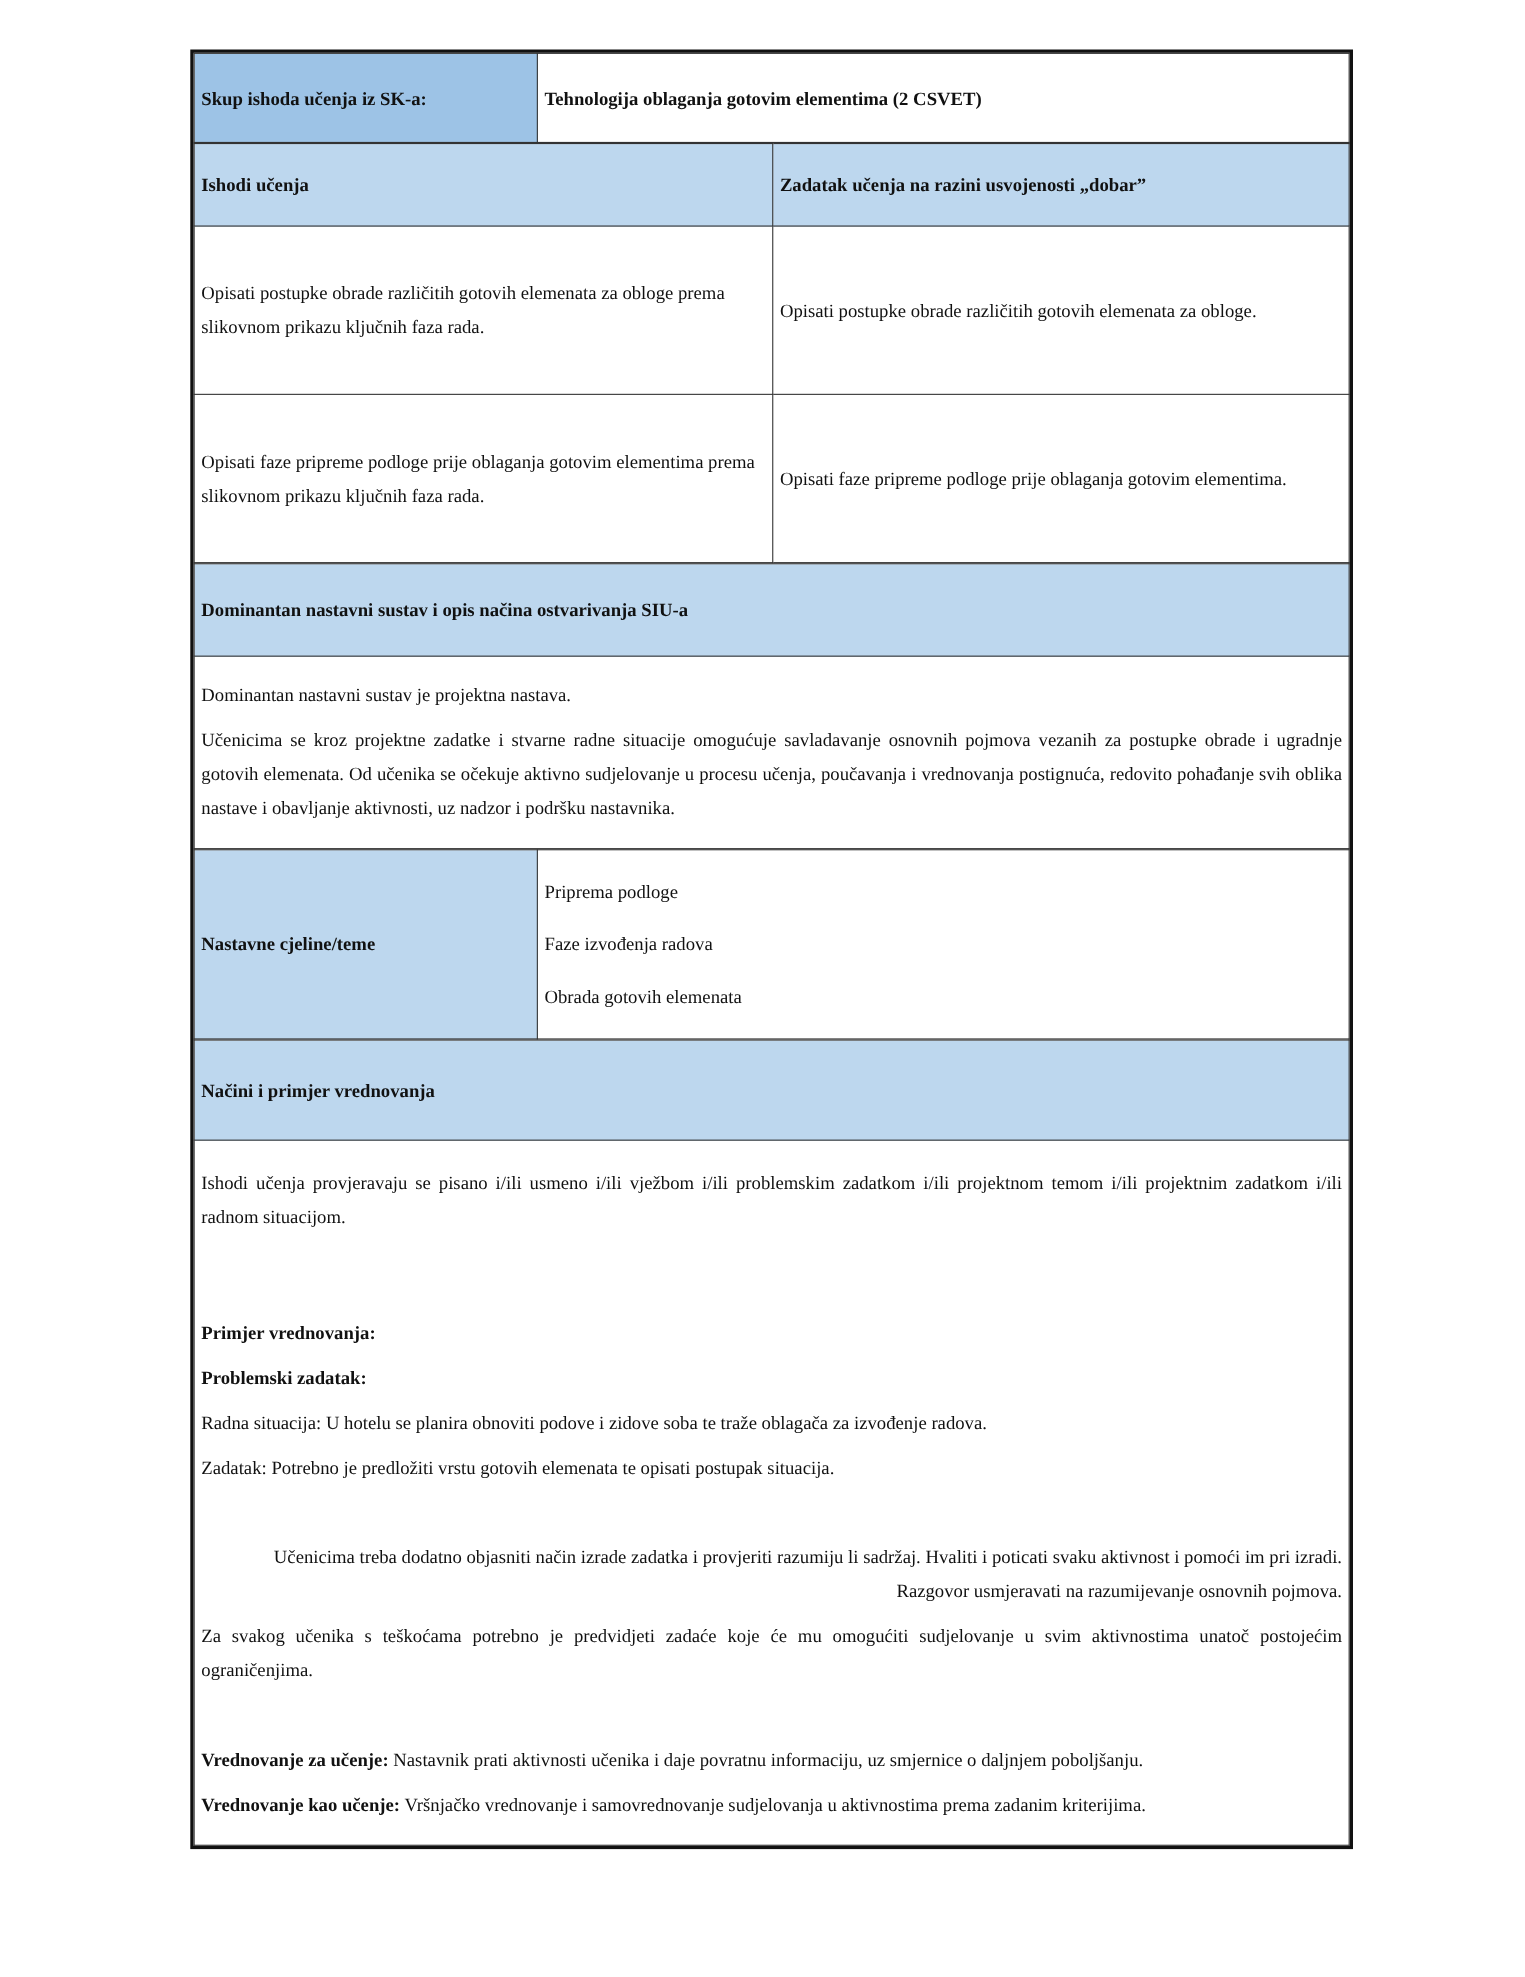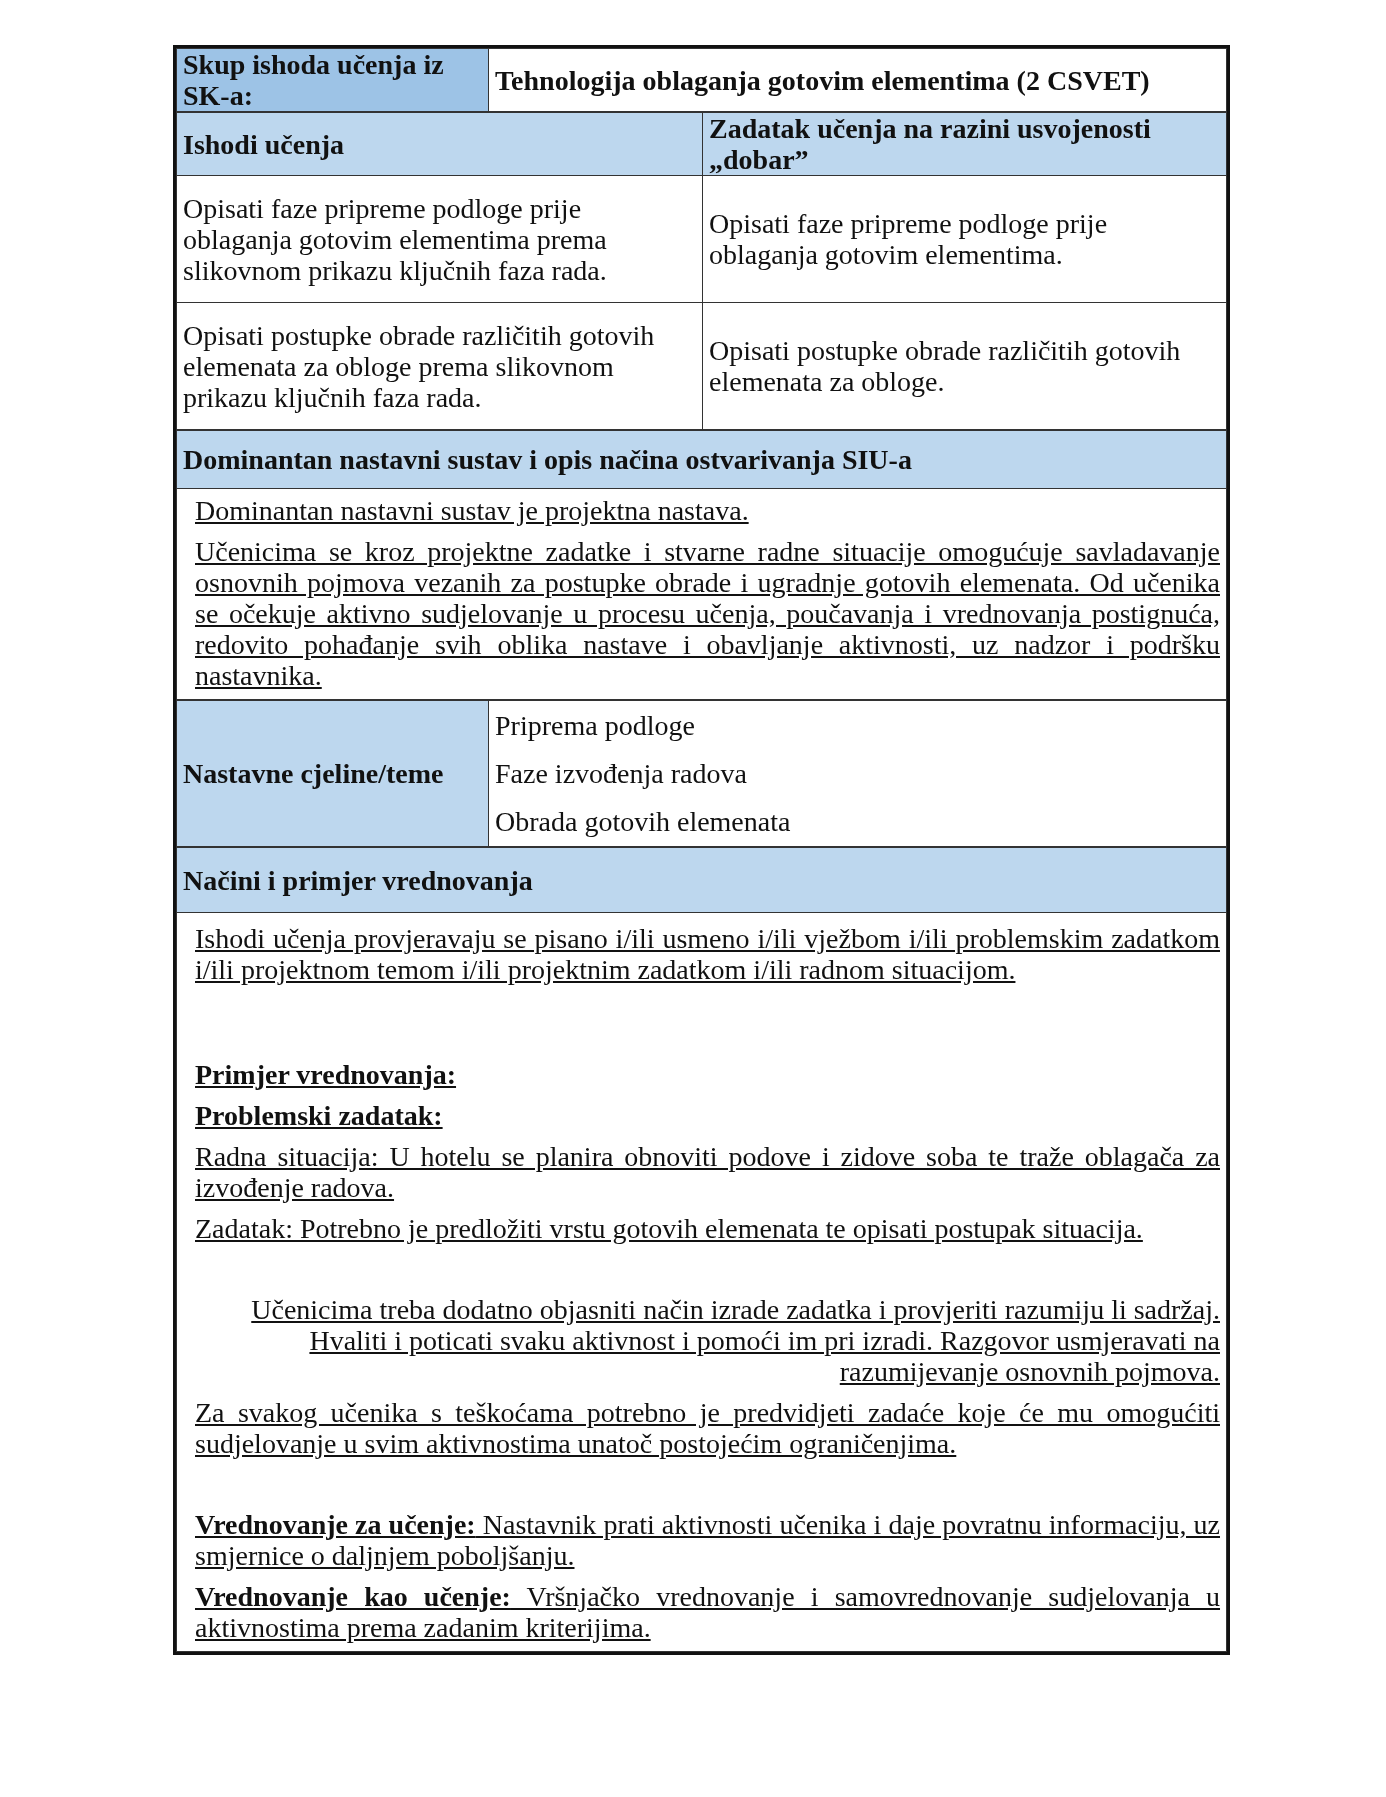--- a/index.html
+++ b/index.html
@@ -1,30 +1,30 @@
 <!DOCTYPE html>
 <html><head>
 <meta charset="utf-8">
 <style>
   html, body { margin: 0; padding: 0; background: #ffffff; }
   body { width: 1386px; height: 1797px; position: relative; font-family: "Liberation Serif", "DejaVu Serif", serif; color: #111; }
   .sheet { position: absolute; left: 173px; top: 45px; width: 1057px; border: 3px solid #111; box-sizing: border-box; }
   table { border-collapse: collapse; width: 100%; table-layout: fixed; }
-  td { border: 1.5px solid #333; vertical-align: middle; padding: 0 6px; font-size: 28px; line-height: 31px; }
+  td { border: 1.5px solid #333; vertical-align: middle; padding: 13px 6px; font-size: 17px; line-height: 31px; }
   .hdr-dark { background: #9dc3e6; font-weight: bold; }
   .hdr-light { background: #bdd7ee; font-weight: bold; }
   .center { text-align: left; }
   .title-row td { height: 54px; }
   .colhdr-row td { height: 48px; }
   .outcome-row td { height: 126px; }
   .section-hdr td { height: 57px; }
   .just { text-align: justify; }
   p { margin: 0; }
   .block { padding: 6px 0 8px 0; }
-  .block p { margin: 0 0 10px 12px; line-height: 31px; text-decoration: underline; }
+  .block p { margin: 0 0 10px 0; line-height: 31px; }
   .block p:last-child { margin-bottom: 0; }
   .topics p { line-height: 48px; margin: 0; }
   .gap-lg { height: 64px; }
   .gap-md { height: 40px; }
   b { font-weight: bold; }
 </style>
 </head>
 <body>
 
 <div class="sheet">
@@ -45,26 +45,26 @@
     <colgroup>
         <col style="width:526px">
         <col>
       </colgroup>
     <tbody>
         <tr class="colhdr-row">
       <td class="hdr-light center">Ishodi učenja</td>
       <td class="hdr-light center">Zadatak učenja na razini usvojenosti „dobar”</td>
     </tr>
     <tr class="outcome-row">
+      <td>Opisati postupke obrade različitih gotovih elemenata za obloge prema slikovnom prikazu ključnih faza rada.</td>
+      <td>Opisati postupke obrade različitih gotovih elemenata za obloge.</td>
+    </tr>
+    <tr class="outcome-row">
       <td>Opisati faze pripreme podloge prije oblaganja gotovim elementima prema slikovnom prikazu ključnih faza rada.</td>
       <td>Opisati faze pripreme podloge prije oblaganja gotovim elementima.</td>
-    </tr>
-    <tr class="outcome-row">
-      <td>Opisati postupke obrade različitih gotovih elemenata za obloge prema slikovnom prikazu ključnih faza rada.</td>
-      <td>Opisati postupke obrade različitih gotovih elemenata za obloge.</td>
     </tr>
   </tbody>
     </table>
 
   <table>
     <tbody>
         <tr class="section-hdr">
       <td class="hdr-light">Dominantan nastavni sustav i opis načina ostvarivanja SIU-a</td>
     </tr>
     <tr>

